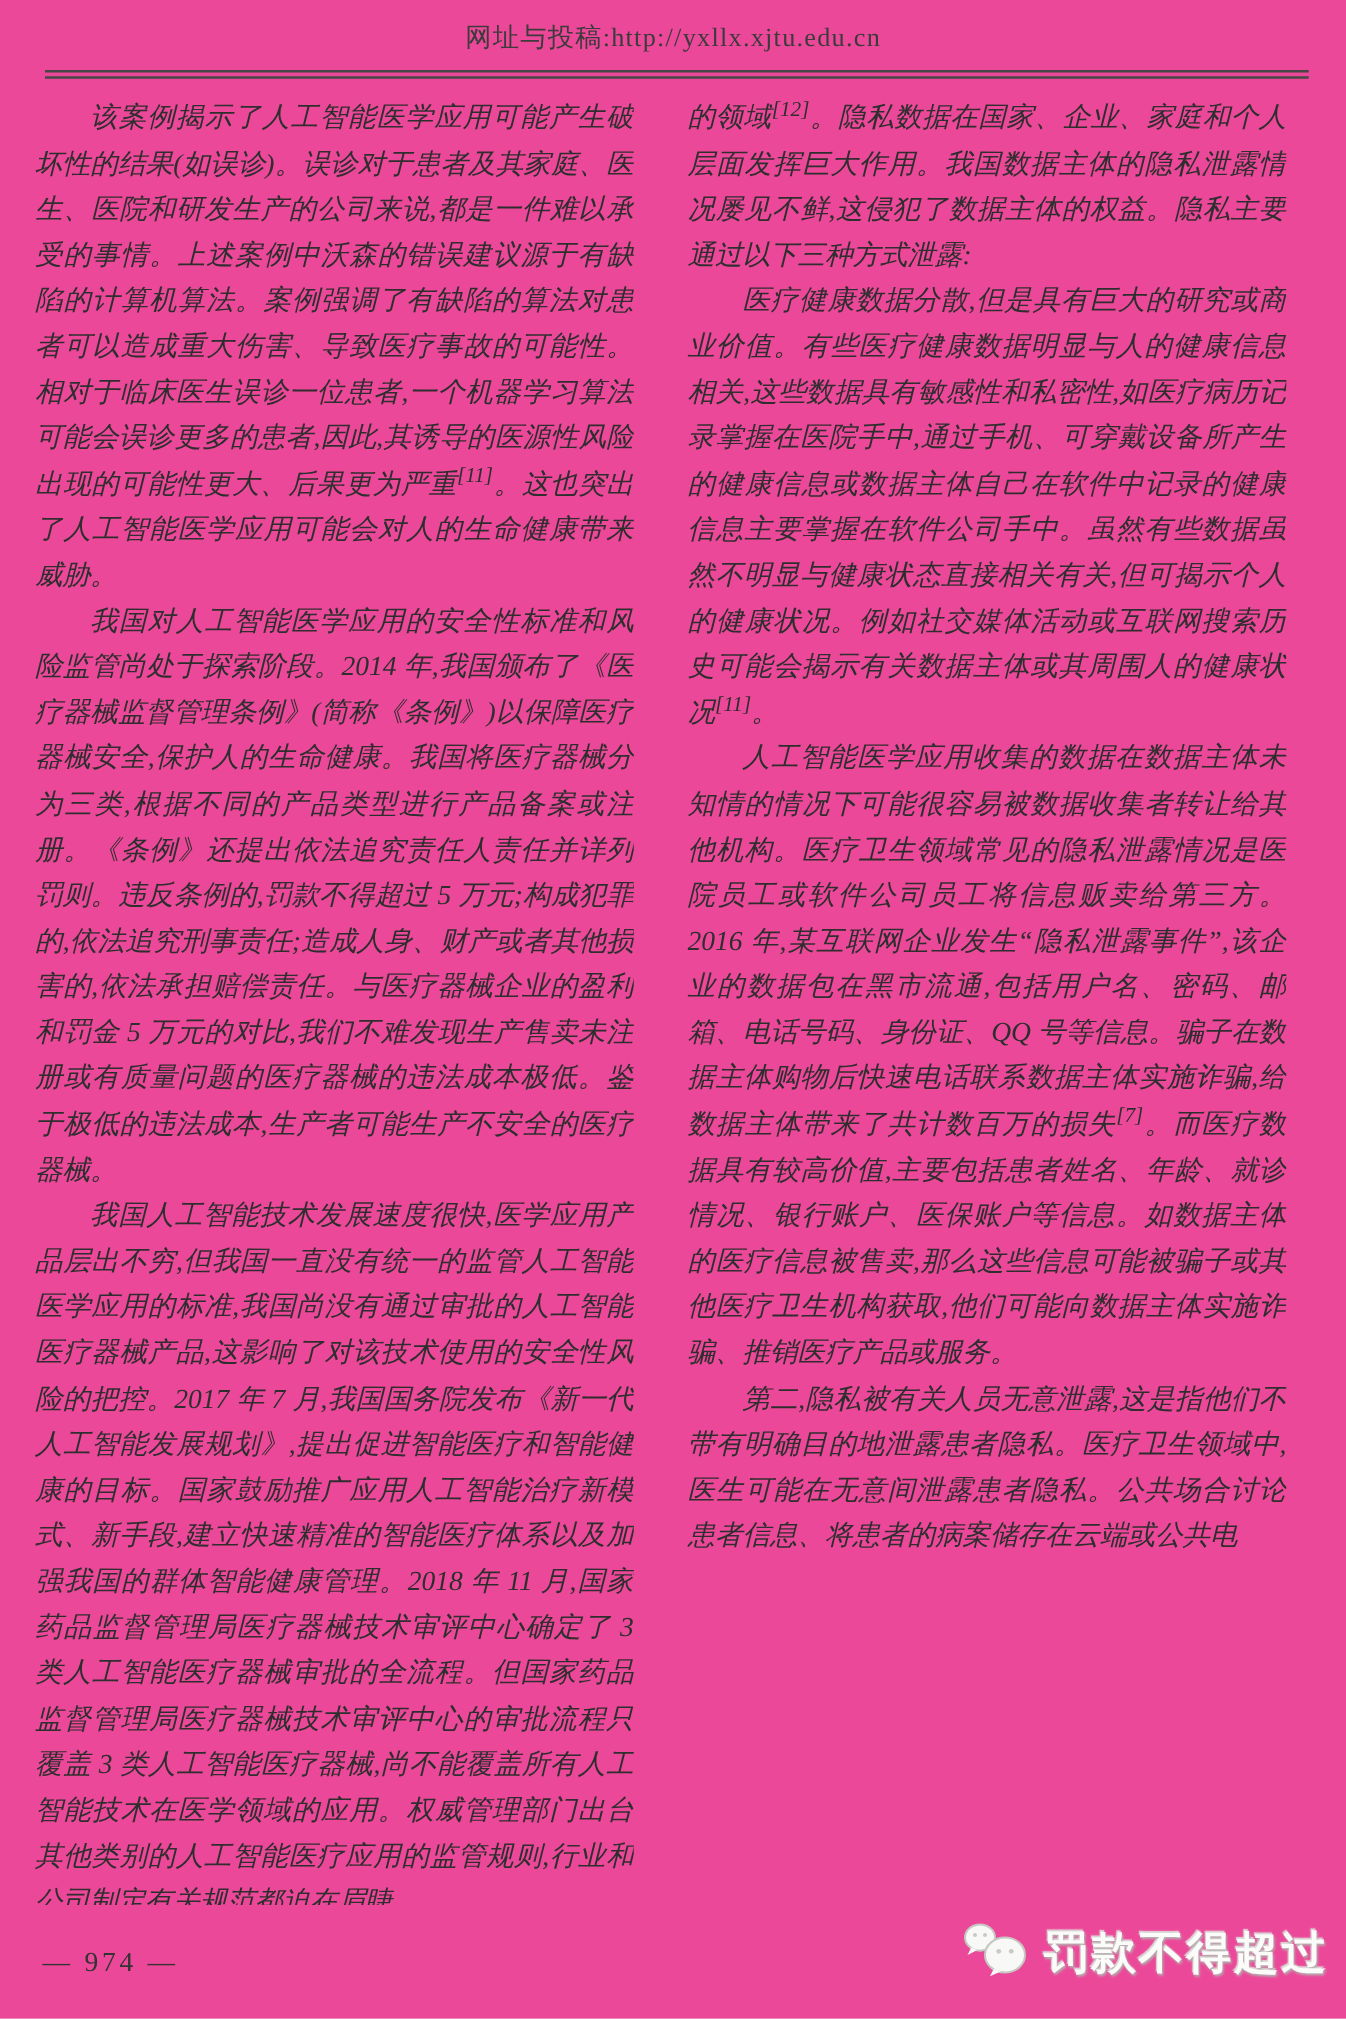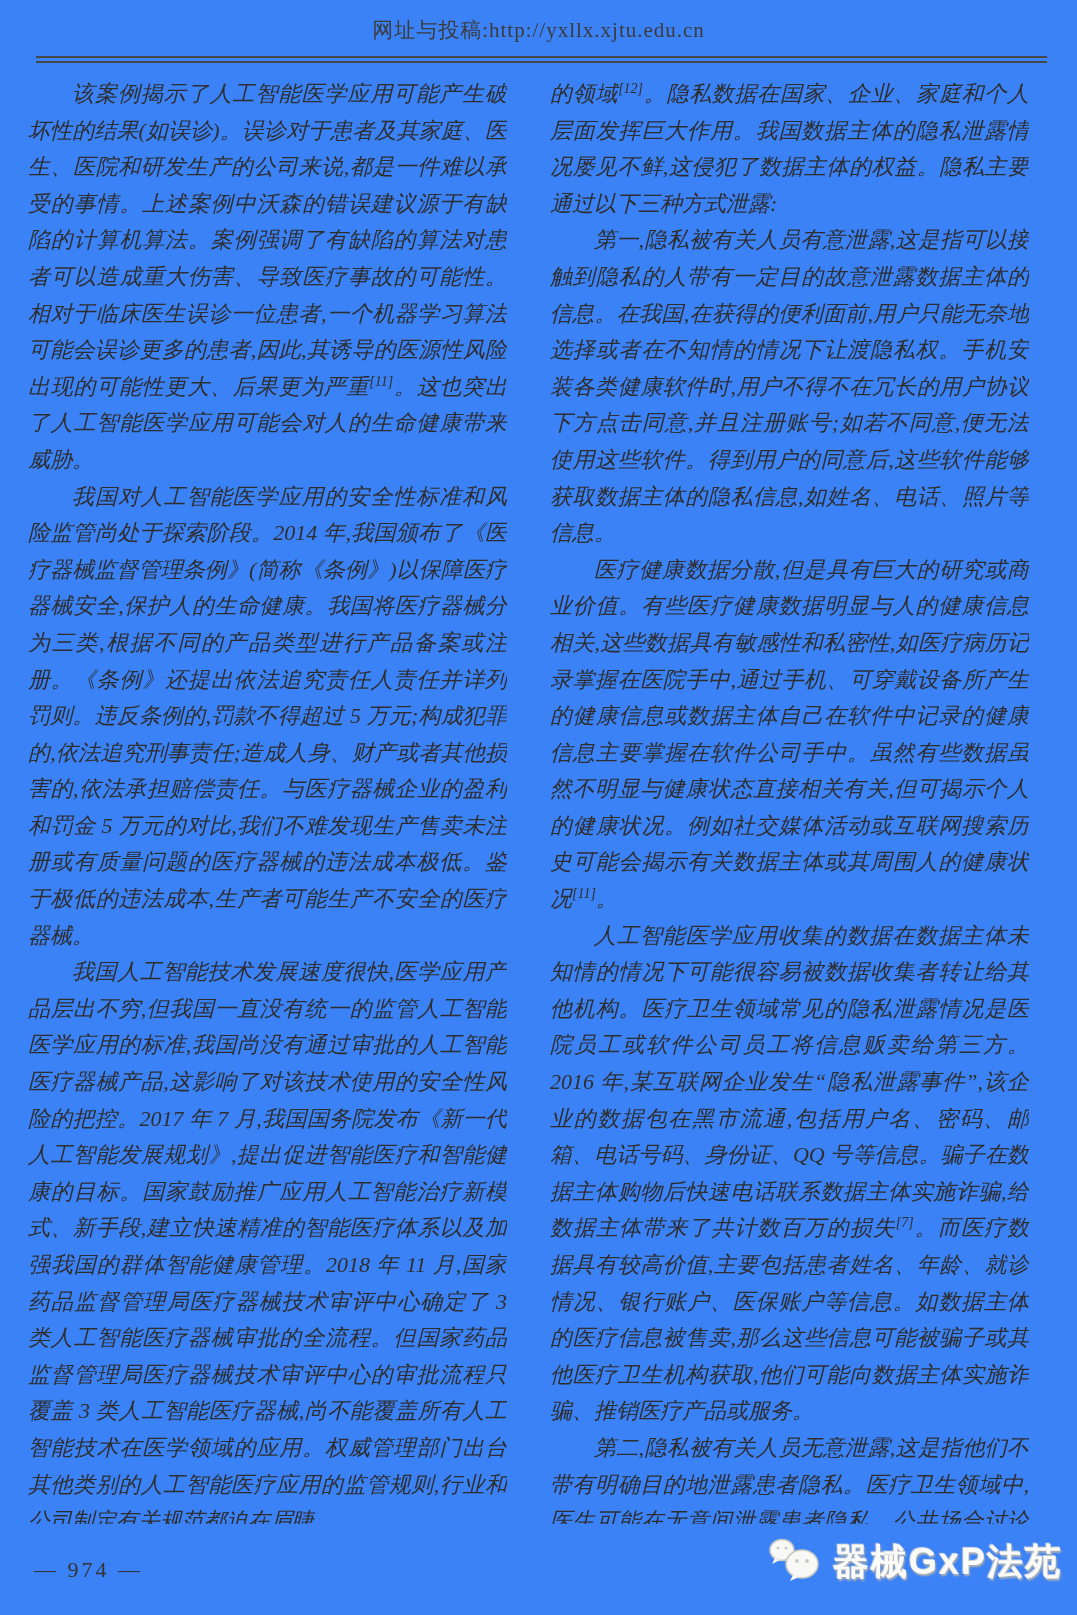--- a/index.html
+++ b/index.html
@@ -1,37 +1,37 @@
 <!DOCTYPE html>
 <html><head>
 <meta charset="utf-8">
 <style>
   html,body{margin:0;padding:0;background:#e8e8e6;}
   .page{
     position:relative;width:1077px;height:1615px;margin:0 auto;
-    background:#3b82f6;color:#2e2e2e;overflow:hidden;
+    background:#ec4899;color:#2e2e2e;overflow:hidden;
     font-family:"Liberation Serif","DejaVu Serif",serif;
   }
   .header{
     position:absolute;top:16px;left:0;width:100%;text-align:center;
     font-size:21px;letter-spacing:1px;color:#3b3b3b;
   }
   .rule{
     position:absolute;top:56px;left:36px;right:30px;height:3px;
     border-top:2px solid #474747;border-bottom:2px solid #474747;
   }
   .col{
     position:absolute;top:76px;width:479px;height:1448px;
     text-align:justify;font-size:22px;line-height:36.6px;overflow:hidden;
   }
   .col-left{left:28px;}
   .col-right{left:550px;}
   p.para{margin:0;text-indent:2em;font-style:italic;}
   p.para.no-indent{text-indent:0;}
-  sup.cite{font-size:14px;line-height:0;vertical-align:super;}
+  sup.cite{font-size:17px;line-height:0;vertical-align:super;}
   .page-number{
     position:absolute;left:34px;top:1527px;font-size:22px;letter-spacing:3px;color:#333;margin-top:30px;
   }
   .watermark{
     position:absolute;right:14px;top:1536px;display:flex;align-items:center;gap:8px;
   }
   .wm-icon{display:inline-block;}
   .wm-text{
     font-family:"Liberation Sans","DejaVu Sans",sans-serif;font-weight:bold;
     font-size:36px;letter-spacing:2px;color:#fbfbf9;
@@ -47,21 +47,20 @@
 
   <div class="rule"></div>
 
   <div class="col col-left">
       <p class="para">该案例揭示了人工智能医学应用可能产生破坏性的结果(如误诊)。误诊对于患者及其家庭、医生、医院和研发生产的公司来说,都是一件难以承受的事情。上述案例中沃森的错误建议源于有缺陷的计算机算法。案例强调了有缺陷的算法对患者可以造成重大伤害、导致医疗事故的可能性。相对于临床医生误诊一位患者,一个机器学习算法可能会误诊更多的患者,因此,其诱导的医源性风险出现的可能性更大、后果更为严重<sup class="cite">[11]</sup>。这也突出了人工智能医学应用可能会对人的生命健康带来威胁。</p>
       <p class="para">我国对人工智能医学应用的安全性标准和风险监管尚处于探索阶段。2014 年,我国颁布了《医疗器械监督管理条例》(简称《条例》)以保障医疗器械安全,保护人的生命健康。我国将医疗器械分为三类,根据不同的产品类型进行产品备案或注册。《条例》还提出依法追究责任人责任并详列罚则。违反条例的,罚款不得超过 5 万元;构成犯罪的,依法追究刑事责任;造成人身、财产或者其他损害的,依法承担赔偿责任。与医疗器械企业的盈利和罚金 5 万元的对比,我们不难发现生产售卖未注册或有质量问题的医疗器械的违法成本极低。鉴于极低的违法成本,生产者可能生产不安全的医疗器械。</p>
       <p class="para">我国人工智能技术发展速度很快,医学应用产品层出不穷,但我国一直没有统一的监管人工智能医学应用的标准,我国尚没有通过审批的人工智能医疗器械产品,这影响了对该技术使用的安全性风险的把控。2017 年 7 月,我国国务院发布《新一代人工智能发展规划》,提出促进智能医疗和智能健康的目标。国家鼓励推广应用人工智能治疗新模式、新手段,建立快速精准的智能医疗体系以及加强我国的群体智能健康管理。2018 年 11 月,国家药品监督管理局医疗器械技术审评中心确定了 3 类人工智能医疗器械审批的全流程。但国家药品监督管理局医疗器械技术审评中心的审批流程只覆盖 3 类人工智能医疗器械,尚不能覆盖所有人工智能技术在医学领域的应用。权威管理部门出台其他类别的人工智能医疗应用的监管规则,行业和公司制定有关规范都迫在眉睫。</p>
     </div>
   <div class="col col-right">
       <p class="para no-indent">的领域<sup class="cite">[12]</sup>。隐私数据在国家、企业、家庭和个人层面发挥巨大作用。我国数据主体的隐私泄露情况屡见不鲜,这侵犯了数据主体的权益。隐私主要通过以下三种方式泄露:</p>
-      <p class="para">第一,隐私被有关人员有意泄露,这是指可以接触到隐私的人带有一定目的故意泄露数据主体的信息。在我国,在获得的便利面前,用户只能无奈地选择或者在不知情的情况下让渡隐私权。手机安装各类健康软件时,用户不得不在冗长的用户协议下方点击同意,并且注册账号;如若不同意,便无法使用这些软件。得到用户的同意后,这些软件能够获取数据主体的隐私信息,如姓名、电话、照片等信息。</p>
       <p class="para">医疗健康数据分散,但是具有巨大的研究或商业价值。有些医疗健康数据明显与人的健康信息相关,这些数据具有敏感性和私密性,如医疗病历记录掌握在医院手中,通过手机、可穿戴设备所产生的健康信息或数据主体自己在软件中记录的健康信息主要掌握在软件公司手中。虽然有些数据虽然不明显与健康状态直接相关有关,但可揭示个人的健康状况。例如社交媒体活动或互联网搜索历史可能会揭示有关数据主体或其周围人的健康状况<sup class="cite">[11]</sup>。</p>
       <p class="para">人工智能医学应用收集的数据在数据主体未知情的情况下可能很容易被数据收集者转让给其他机构。医疗卫生领域常见的隐私泄露情况是医院员工或软件公司员工将信息贩卖给第三方。2016 年,某互联网企业发生“隐私泄露事件”,该企业的数据包在黑市流通,包括用户名、密码、邮箱、电话号码、身份证、QQ 号等信息。骗子在数据主体购物后快速电话联系数据主体实施诈骗,给数据主体带来了共计数百万的损失<sup class="cite">[7]</sup>。而医疗数据具有较高价值,主要包括患者姓名、年龄、就诊情况、银行账户、医保账户等信息。如数据主体的医疗信息被售卖,那么这些信息可能被骗子或其他医疗卫生机构获取,他们可能向数据主体实施诈骗、推销医疗产品或服务。</p>
       <p class="para">第二,隐私被有关人员无意泄露,这是指他们不带有明确目的地泄露患者隐私。医疗卫生领域中,医生可能在无意间泄露患者隐私。公共场合讨论患者信息、将患者的病案储存在云端或公共电</p>
     </div>
 
   <div class="page-number">— 974 —</div>
 
   <div class="watermark">
     <span class="wm-icon">
       <svg width="58" height="48" viewBox="0 0 58 48">
@@ -72,16 +71,16 @@
           <path d="M26 39 L23 45 L32 41 Z" stroke="none" fill="#f8f8f6"></path>
         </g>
         <g fill="#c9c9c5">
           <circle cx="11" cy="12" r="1.6"></circle>
           <circle cx="19" cy="12" r="1.6"></circle>
           <circle cx="30" cy="25" r="1.9"></circle>
           <circle cx="40" cy="25" r="1.9"></circle>
         </g>
       </svg>
     </span>
-    <span class="wm-text">器械GxP法苑</span>
+    <span class="wm-text">罚款不得超过</span>
   </div>
 
 </div>
 
 </body></html>

